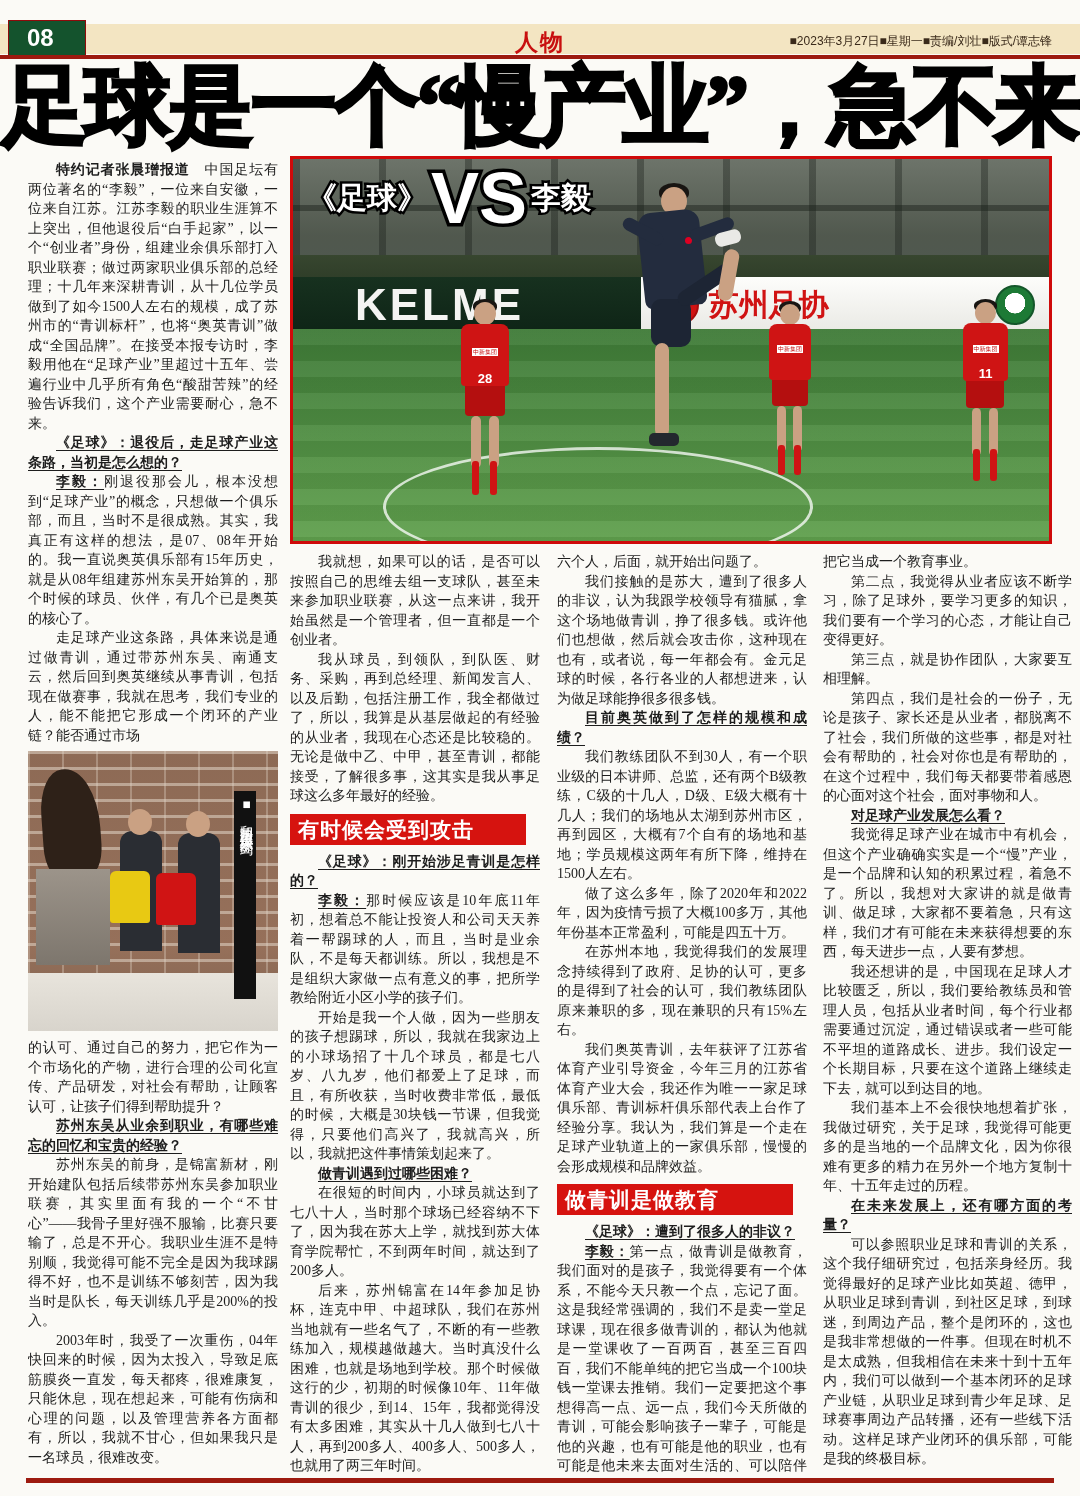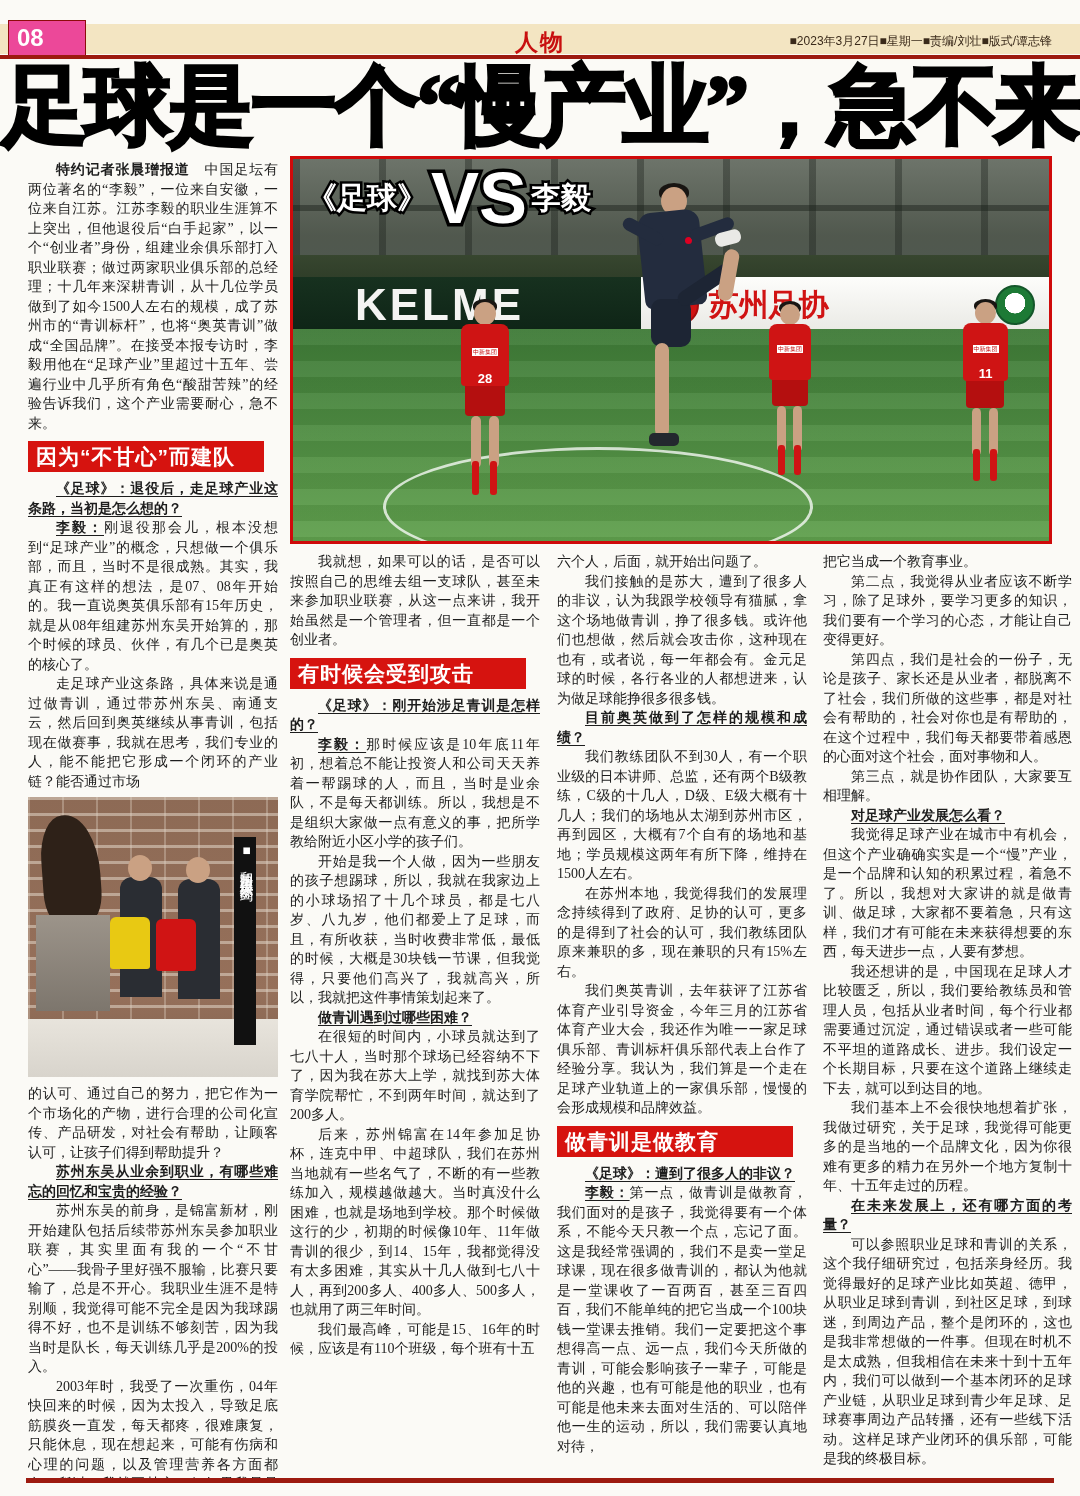--- a/index.html
+++ b/index.html
@@ -5,23 +5,23 @@
   * { margin:0; padding:0; box-sizing:border-box; }
   html,body { background:#e9e7e2; }
   .page {
     position:relative; width:1080px; height:1496px; margin:0 auto;
     background:#fbfaf6; overflow:hidden;
     font-family:"Liberation Serif", serif; color:#1d1d1d;
   }
   
   .topbar { position:absolute; left:0; top:24px; width:1080px; height:30px; background:#f3e5c2; }
   .pagenum {
-    position:absolute; left:8px; top:20px; width:78px; height:36px; background:#ec4899;
+    position:absolute; left:8px; top:20px; width:78px; height:36px; background:#14532d;
     color:#fff; font-family:"Liberation Sans",sans-serif; font-weight:bold; font-size:24px;
-    display:flex; align-items:center; justify-content:flex-start; padding-left:8px;
+    display:flex; align-items:center; justify-content:flex-start; padding-left:18px;
     border:1px solid #8e0b0b;
   }
   .section-label {
     position:absolute; left:0; top:27px; width:1080px; text-align:center;
     color:#c80f0f; font-family:"Liberation Sans",sans-serif; font-weight:bold; font-size:23px; letter-spacing:2px;
   }
   .dateline {
     position:absolute; right:28px; top:33px; font-size:12px; color:#3a2a1a;
     font-family:"Liberation Sans",sans-serif;
   }
@@ -219,21 +219,20 @@
       <div class="kid-shorts" style="left:11px; top:82px; width:38px; height:27px;"></div>
       <div class="limb" style="left:17px; top:109px; width:9px; height:48px; background:#caa183;"></div>
       <div class="limb" style="left:34px; top:109px; width:9px; height:48px; background:#caa183;"></div>
       <div class="kid-sock" style="left:18px; top:150px; height:32px;"></div>
       <div class="kid-sock" style="left:35px; top:150px; height:32px;"></div>
     </div>
   </div>
 
   <div class="col" id="col1">
     <p><span class="leadname">特约记者张晨璔报道</span>　<span>中国足坛有两位著名的“李毅”，一位来自安徽，一位来自江苏。江苏李毅的职业生涯算不上突出，但他退役后“白手起家”，以一个“创业者”身份，组建业余俱乐部打入职业联赛；做过两家职业俱乐部的总经理；十几年来深耕青训，从十几位学员做到了如今1500人左右的规模，成了苏州市的“青训标杆”，也将“奥英青训”做成“全国品牌”。在接受本报专访时，李毅用他在“足球产业”里超过十五年、尝遍行业中几乎所有角色“酸甜苦辣”的经验告诉我们，这个产业需要耐心，急不来。</span></p>
-    <div class="sechead">因为“不甘心”而建队</div>
     <p class="q">《足球》：退役后，走足球产业这条路，当初是怎么想的？</p>
     <p><span class="spk">李毅：</span><span>刚退役那会儿，根本没想到“足球产业”的概念，只想做一个俱乐部，而且，当时不是很成熟。其实，我真正有这样的想法，是07、08年开始的。我一直说奥英俱乐部有15年历史，就是从08年组建苏州东吴开始算的，那个时候的球员、伙伴，有几个已是奥英的核心了。</span></p>
     <p>走足球产业这条路，具体来说是通过做青训，通过带苏州东吴、南通支云，然后回到奥英继续从事青训，包括现在做赛事，我就在思考，我们专业的人，能不能把它形成一个闭环的产业链？能否通过市场</p>
 
     <div class="sidephoto">
       <div class="statue"></div>
       <div class="pedestal"></div>
       <div class="snow"></div>
       <div class="man" style="left:92px; top:80px;"></div>
       <div class="head" style="left:100px; top:58px; width:24px; height:26px;"></div>
@@ -245,47 +244,49 @@
     </div>
 
     <p class="cont">的认可、通过自己的努力，把它作为一个市场化的产物，进行合理的公司化宣传、产品研发，对社会有帮助，让顾客认可，让孩子们得到帮助提升？</p>
     <p class="q">苏州东吴从业余到职业，有哪些难忘的回忆和宝贵的经验？</p>
     <p>苏州东吴的前身，是锦富新材，刚开始建队包括后续带苏州东吴参加职业联赛，其实里面有我的一个“不甘心”——我骨子里好强不服输，比赛只要输了，总是不开心。我职业生涯不是特别顺，我觉得可能不完全是因为我球踢得不好，也不是训练不够刻苦，因为我当时是队长，每天训练几乎是200%的投入。</p>
     <p>2003年时，我受了一次重伤，04年快回来的时候，因为太投入，导致足底筋膜炎一直发，每天都疼，很难康复，只能休息，现在想起来，可能有伤病和心理的问题，以及管理营养各方面都有，所以，我就不甘心，但如果我只是一名球员，很难改变。</p>
   </div>
 
   <div class="col" id="col2">
     <p>我就想，如果可以的话，是否可以按照自己的思维去组一支球队，甚至未来参加职业联赛，从这一点来讲，我开始虽然是一个管理者，但一直都是一个创业者。</p>
+    <p>我从球员，到领队，到队医、财务、采购，再到总经理、新闻发言人、以及后勤，包括注册工作，我全都做过了，所以，我算是从基层做起的有经验的从业者，我现在心态还是比较稳的。无论是做中乙、中甲，甚至青训，都能接受，了解很多事，这其实是我从事足球这么多年最好的经验。</p>
     <div class="sechead">有时候会受到攻击</div>
     <p class="q">《足球》：刚开始涉足青训是怎样的？</p>
     <p><span class="spk">李毅：</span><span>那时候应该是10年底11年初，想着总不能让投资人和公司天天养着一帮踢球的人，而且，当时是业余队，不是每天都训练。所以，我想是不是组织大家做一点有意义的事，把所学教给附近小区小学的孩子们。</span></p>
     <p>开始是我一个人做，因为一些朋友的孩子想踢球，所以，我就在我家边上的小球场招了十几个球员，都是七八岁、八九岁，他们都爱上了足球，而且，有所收获，当时收费非常低，最低的时候，大概是30块钱一节课，但我觉得，只要他们高兴了，我就高兴，所以，我就把这件事情策划起来了。</p>
     <p class="q">做青训遇到过哪些困难？</p>
     <p>在很短的时间内，小球员就达到了七八十人，当时那个球场已经容纳不下了，因为我在苏大上学，就找到苏大体育学院帮忙，不到两年时间，就达到了200多人。</p>
     <p>后来，苏州锦富在14年参加足协杯，连克中甲、中超球队，我们在苏州当地就有一些名气了，不断的有一些教练加入，规模越做越大。当时真没什么困难，也就是场地到学校。那个时候做这行的少，初期的时候像10年、11年做青训的很少，到14、15年，我都觉得没有太多困难，其实从十几人做到七八十人，再到200多人、400多人、500多人，也就用了两三年时间。</p>
     <p>我们最高峰，可能是15、16年的时候，应该是有110个班级，每个班有十五</p>
   </div>
 
   <div class="col" id="col3">
     <p class="cont">六个人，后面，就开始出问题了。</p>
     <p>我们接触的是苏大，遭到了很多人的非议，认为我跟学校领导有猫腻，拿这个场地做青训，挣了很多钱。或许他们也想做，然后就会攻击你，这种现在也有，或者说，每一年都会有。金元足球的时候，各行各业的人都想进来，认为做足球能挣很多很多钱。</p>
     <p class="q">目前奥英做到了怎样的规模和成绩？</p>
     <p>我们教练团队不到30人，有一个职业级的日本讲师、总监，还有两个B级教练，C级的十几人，D级、E级大概有十几人；我们的场地从太湖到苏州市区，再到园区，大概有7个自有的场地和基地；学员规模这两年有所下降，维持在1500人左右。</p>
+    <p>做了这么多年，除了2020年和2022年，因为疫情亏损了大概100多万，其他年份基本正常盈利，可能是四五十万。</p>
     <p>在苏州本地，我觉得我们的发展理念持续得到了政府、足协的认可，更多的是得到了社会的认可，我们教练团队原来兼职的多，现在兼职的只有15%左右。</p>
     <p>我们奥英青训，去年获评了江苏省体育产业引导资金，今年三月的江苏省体育产业大会，我还作为唯一一家足球俱乐部、青训标杆俱乐部代表上台作了经验分享。我认为，我们算是一个走在足球产业轨道上的一家俱乐部，慢慢的会形成规模和品牌效益。</p>
     <div class="sechead">做青训是做教育</div>
     <p class="q">《足球》：遭到了很多人的非议？</p>
     <p><span class="spk">李毅：</span><span>第一点，做青训是做教育，我们面对的是孩子，我觉得要有一个体系，不能今天只教一个点，忘记了面。这是我经常强调的，我们不是卖一堂足球课，现在很多做青训的，都认为他就是一堂课收了一百两百，甚至三百四百，我们不能单纯的把它当成一个100块钱一堂课去推销。我们一定要把这个事想得高一点、远一点，我们今天所做的青训，可能会影响孩子一辈子，可能是他的兴趣，也有可能是他的职业，也有可能是他未来去面对生活的、可以陪伴他一生的运动，所以，我们需要认真地对待，</span></p>
   </div>
 
   <div class="col" id="col4">
     <p class="cont">把它当成一个教育事业。</p>
     <p>第二点，我觉得从业者应该不断学习，除了足球外，要学习更多的知识，我们要有一个学习的心态，才能让自己变得更好。</p>
+    <p>第三点，就是协作团队，大家要互相理解。</p>
     <p>第四点，我们是社会的一份子，无论是孩子、家长还是从业者，都脱离不了社会，我们所做的这些事，都是对社会有帮助的，社会对你也是有帮助的，在这个过程中，我们每天都要带着感恩的心面对这个社会，面对事物和人。</p>
-    <p>第三点，就是协作团队，大家要互相理解。</p>
     <p class="q">对足球产业发展怎么看？</p>
     <p>我觉得足球产业在城市中有机会，但这个产业确确实实是一个“慢”产业，是一个品牌和认知的积累过程，着急不了。所以，我想对大家讲的就是做青训、做足球，大家都不要着急，只有这样，我们才有可能在未来获得想要的东西，每天进步一点，人要有梦想。</p>
     <p>我还想讲的是，中国现在足球人才比较匮乏，所以，我们要给教练员和管理人员，包括从业者时间，每个行业都需要通过沉淀，通过错误或者一些可能不平坦的道路成长、进步。我们设定一个长期目标，只要在这个道路上继续走下去，就可以到达目的地。</p>
     <p>我们基本上不会很快地想着扩张，我做过研究，关于足球，我觉得可能更多的是当地的一个品牌文化，因为你很难有更多的精力在另外一个地方复制十年、十五年走过的历程。</p>
     <p class="q">在未来发展上，还有哪方面的考量？</p>
     <p>可以参照职业足球和青训的关系，这个我仔细研究过，包括亲身经历。我觉得最好的足球产业比如英超、德甲，从职业足球到青训，到社区足球，到球迷，到周边产品，整个是闭环的，这也是我非常想做的一件事。但现在时机不是太成熟，但我相信在未来十到十五年内，我们可以做到一个基本闭环的足球产业链，从职业足球到青少年足球、足球赛事周边产品转播，还有一些线下活动。这样足球产业闭环的俱乐部，可能是我的终极目标。</p>
   </div>
 
   <div class="bottomrule"></div>
 </div>

